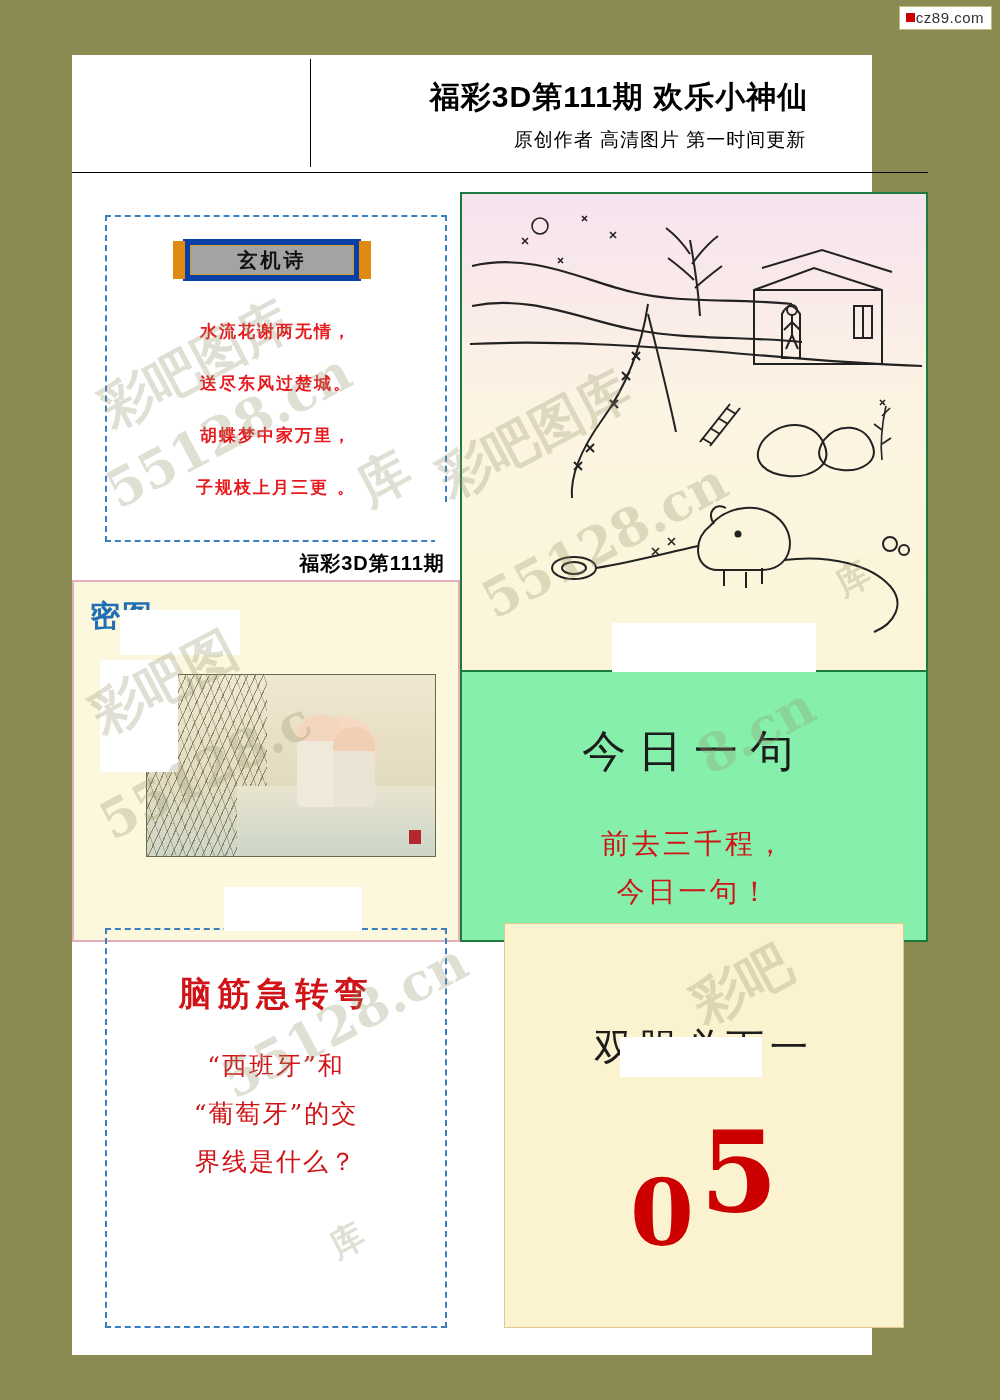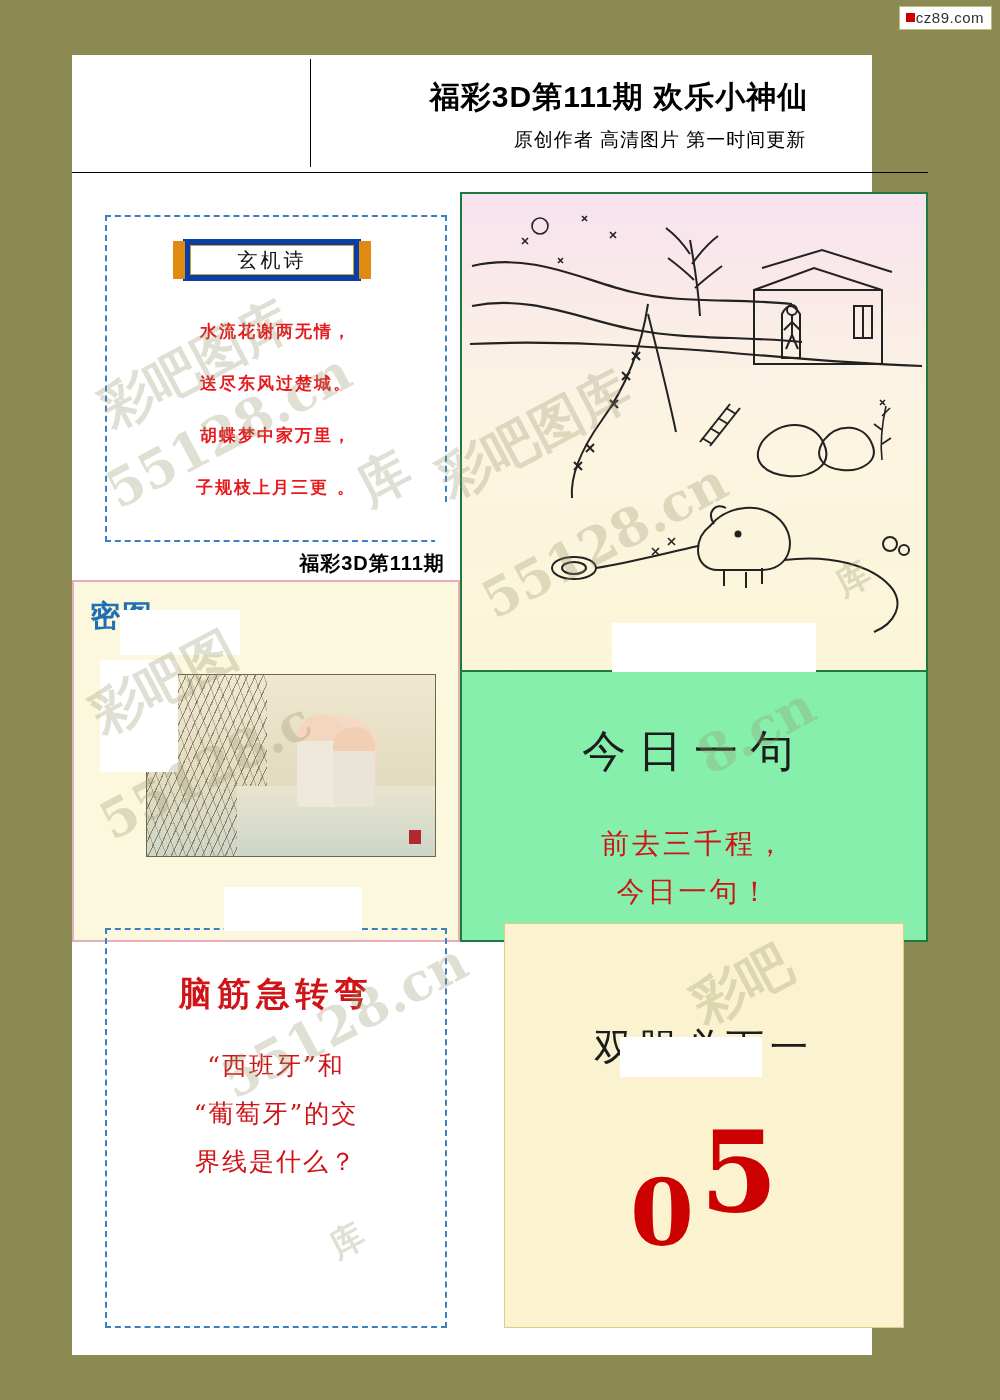--- a/index.html
+++ b/index.html
@@ -108,27 +108,27 @@
     background: #0b3fa8;
     border: 2px solid #0b3fa8;
     box-sizing: border-box;
   }
   .poem-banner .inner {
     position: absolute;
     left: 5px;
     top: 4px;
     right: 5px;
     bottom: 4px;
-    background: #ffffff;
+    background: #a3a3a3;
     border: 1px solid #c9a227;
     display: flex;
     align-items: center;
     justify-content: center;
     font-size: 20px;
-    font-weight: normal;
+    font-weight: bold;
     color: #111111;
     letter-spacing: 3px;
   }
   .poem-banner .ltab, .poem-banner .rtab {
     position: absolute;
     top: 0;
     width: 12px;
     height: 100%;
     background: #e08a12;
   }

